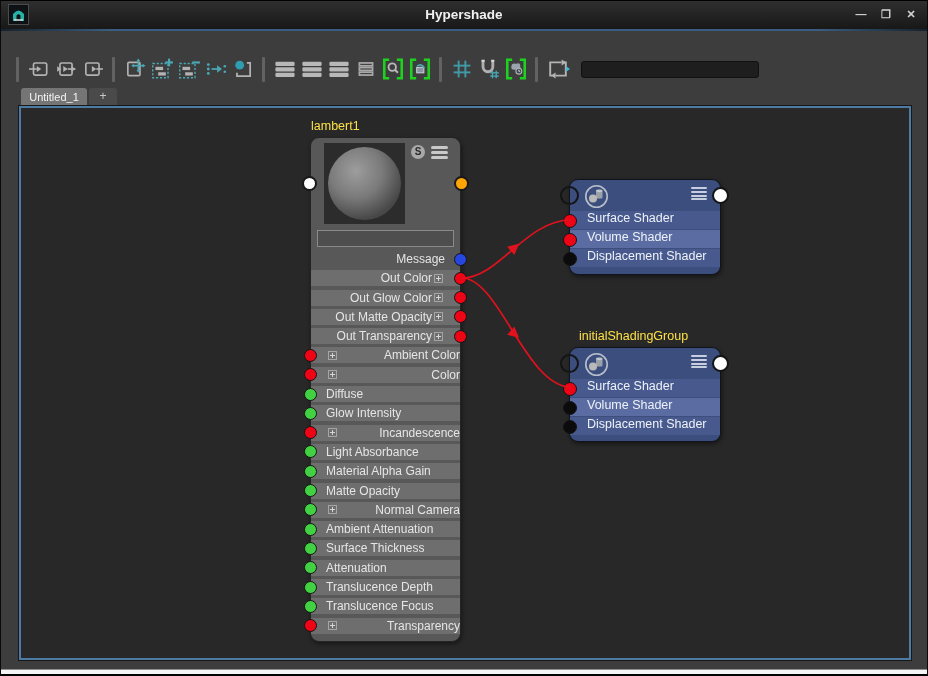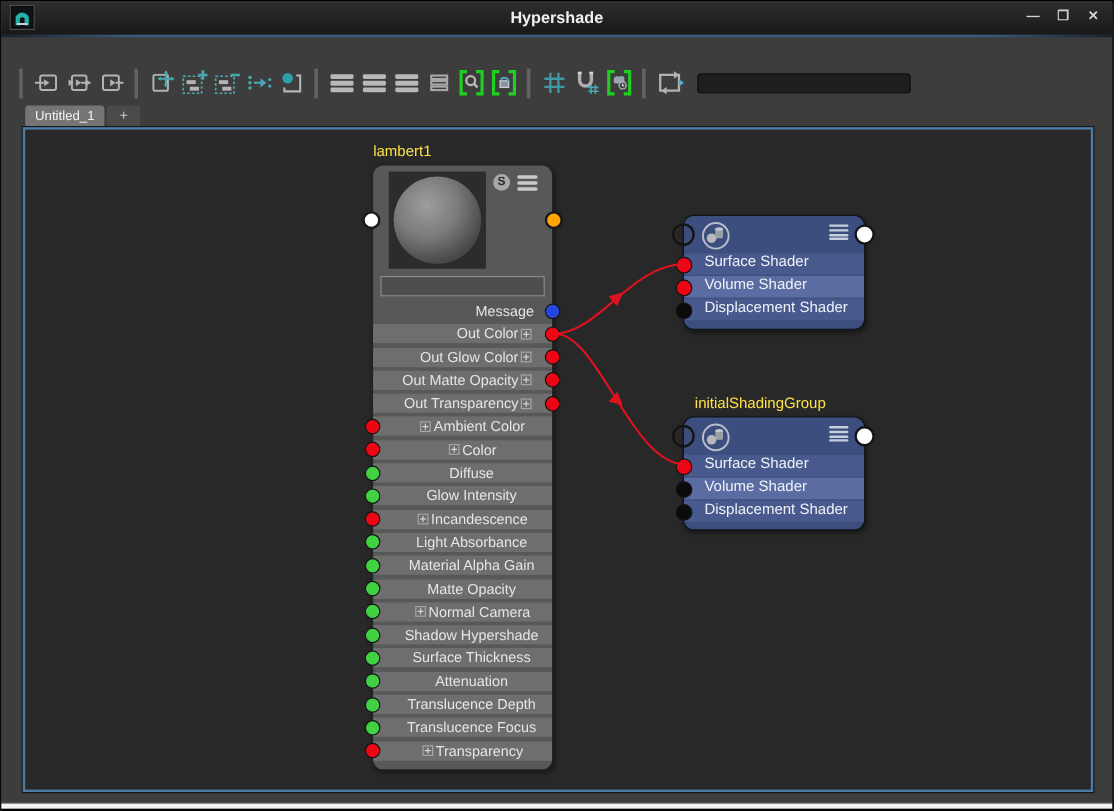--- a/index.html
+++ b/index.html
@@ -52,21 +52,21 @@
   .hport{position:absolute;width:15px;height:15px;border-radius:50%;border:2px solid #191919;}
   .lam-port-white{left:-9px;top:38px;background:#fff;}
   .lam-port-orange{right:-9px;top:38px;background:#ffa405;}
   .lam-field{position:absolute;left:6px;top:92px;width:137px;height:17px;background:#4e4e4e;
        border:1px solid #8a8a8a;color:#ddd;font-size:11px;padding:0 3px;outline:none;}
   .lam-rows{position:absolute;left:0;right:0;top:113px;}
   .lrow{position:relative;height:16px;margin-bottom:3.3px;font-size:12px;line-height:16px;
        color:#e5e5e5;background:#6e6e6e;display:flex;align-items:center;}
   .lrow.nostripe{background:transparent;}
   .lrow.out{justify-content:flex-end;padding-right:15px;}
-  .lrow.in{justify-content:center;padding-left:15px;}
+  .lrow.in{justify-content:space-between;padding-left:15px;}
   .port{position:absolute;width:13px;height:13px;border-radius:50%;border:1px solid #141414;top:1.5px;}
   .lrow.out .port{right:-7px;}
   .lrow.in .port{left:-7px;}
   .lbl{white-space:nowrap;}
   .expand{width:9px;height:9px;border:1px solid #a5a5a5;position:relative;flex:none;margin:0 2px;}
   .expand::before{content:"";position:absolute;left:1px;right:1px;top:3px;height:1px;background:#d6d6d6;}
   .expand::after{content:"";position:absolute;top:1px;bottom:1px;left:3px;width:1px;background:#d6d6d6;}
   
   .se{position:absolute;width:152px;background:#3c4e7e;border:1px solid #10131a;border-radius:9px;
        box-shadow:1px 2px 4px rgba(0,0,0,.45);}
@@ -378,21 +378,21 @@
           <div class="lrow in">
             <div class="lbl">Matte Opacity</div>
             <div class="port" style="background: rgb(66, 209, 66);"></div>
           </div>
           <div class="lrow in">
             <div class="expand"></div>
             <div class="lbl">Normal Camera</div>
             <div class="port" style="background: rgb(66, 209, 66);"></div>
           </div>
           <div class="lrow in">
-            <div class="lbl">Shadow Hypershade</div>
+            <div class="lbl">Ambient Attenuation</div>
             <div class="port" style="background: rgb(66, 209, 66);"></div>
           </div>
           <div class="lrow in">
             <div class="lbl">Surface Thickness</div>
             <div class="port" style="background: rgb(66, 209, 66);"></div>
           </div>
           <div class="lrow in">
             <div class="lbl">Attenuation</div>
             <div class="port" style="background: rgb(66, 209, 66);"></div>
           </div>

